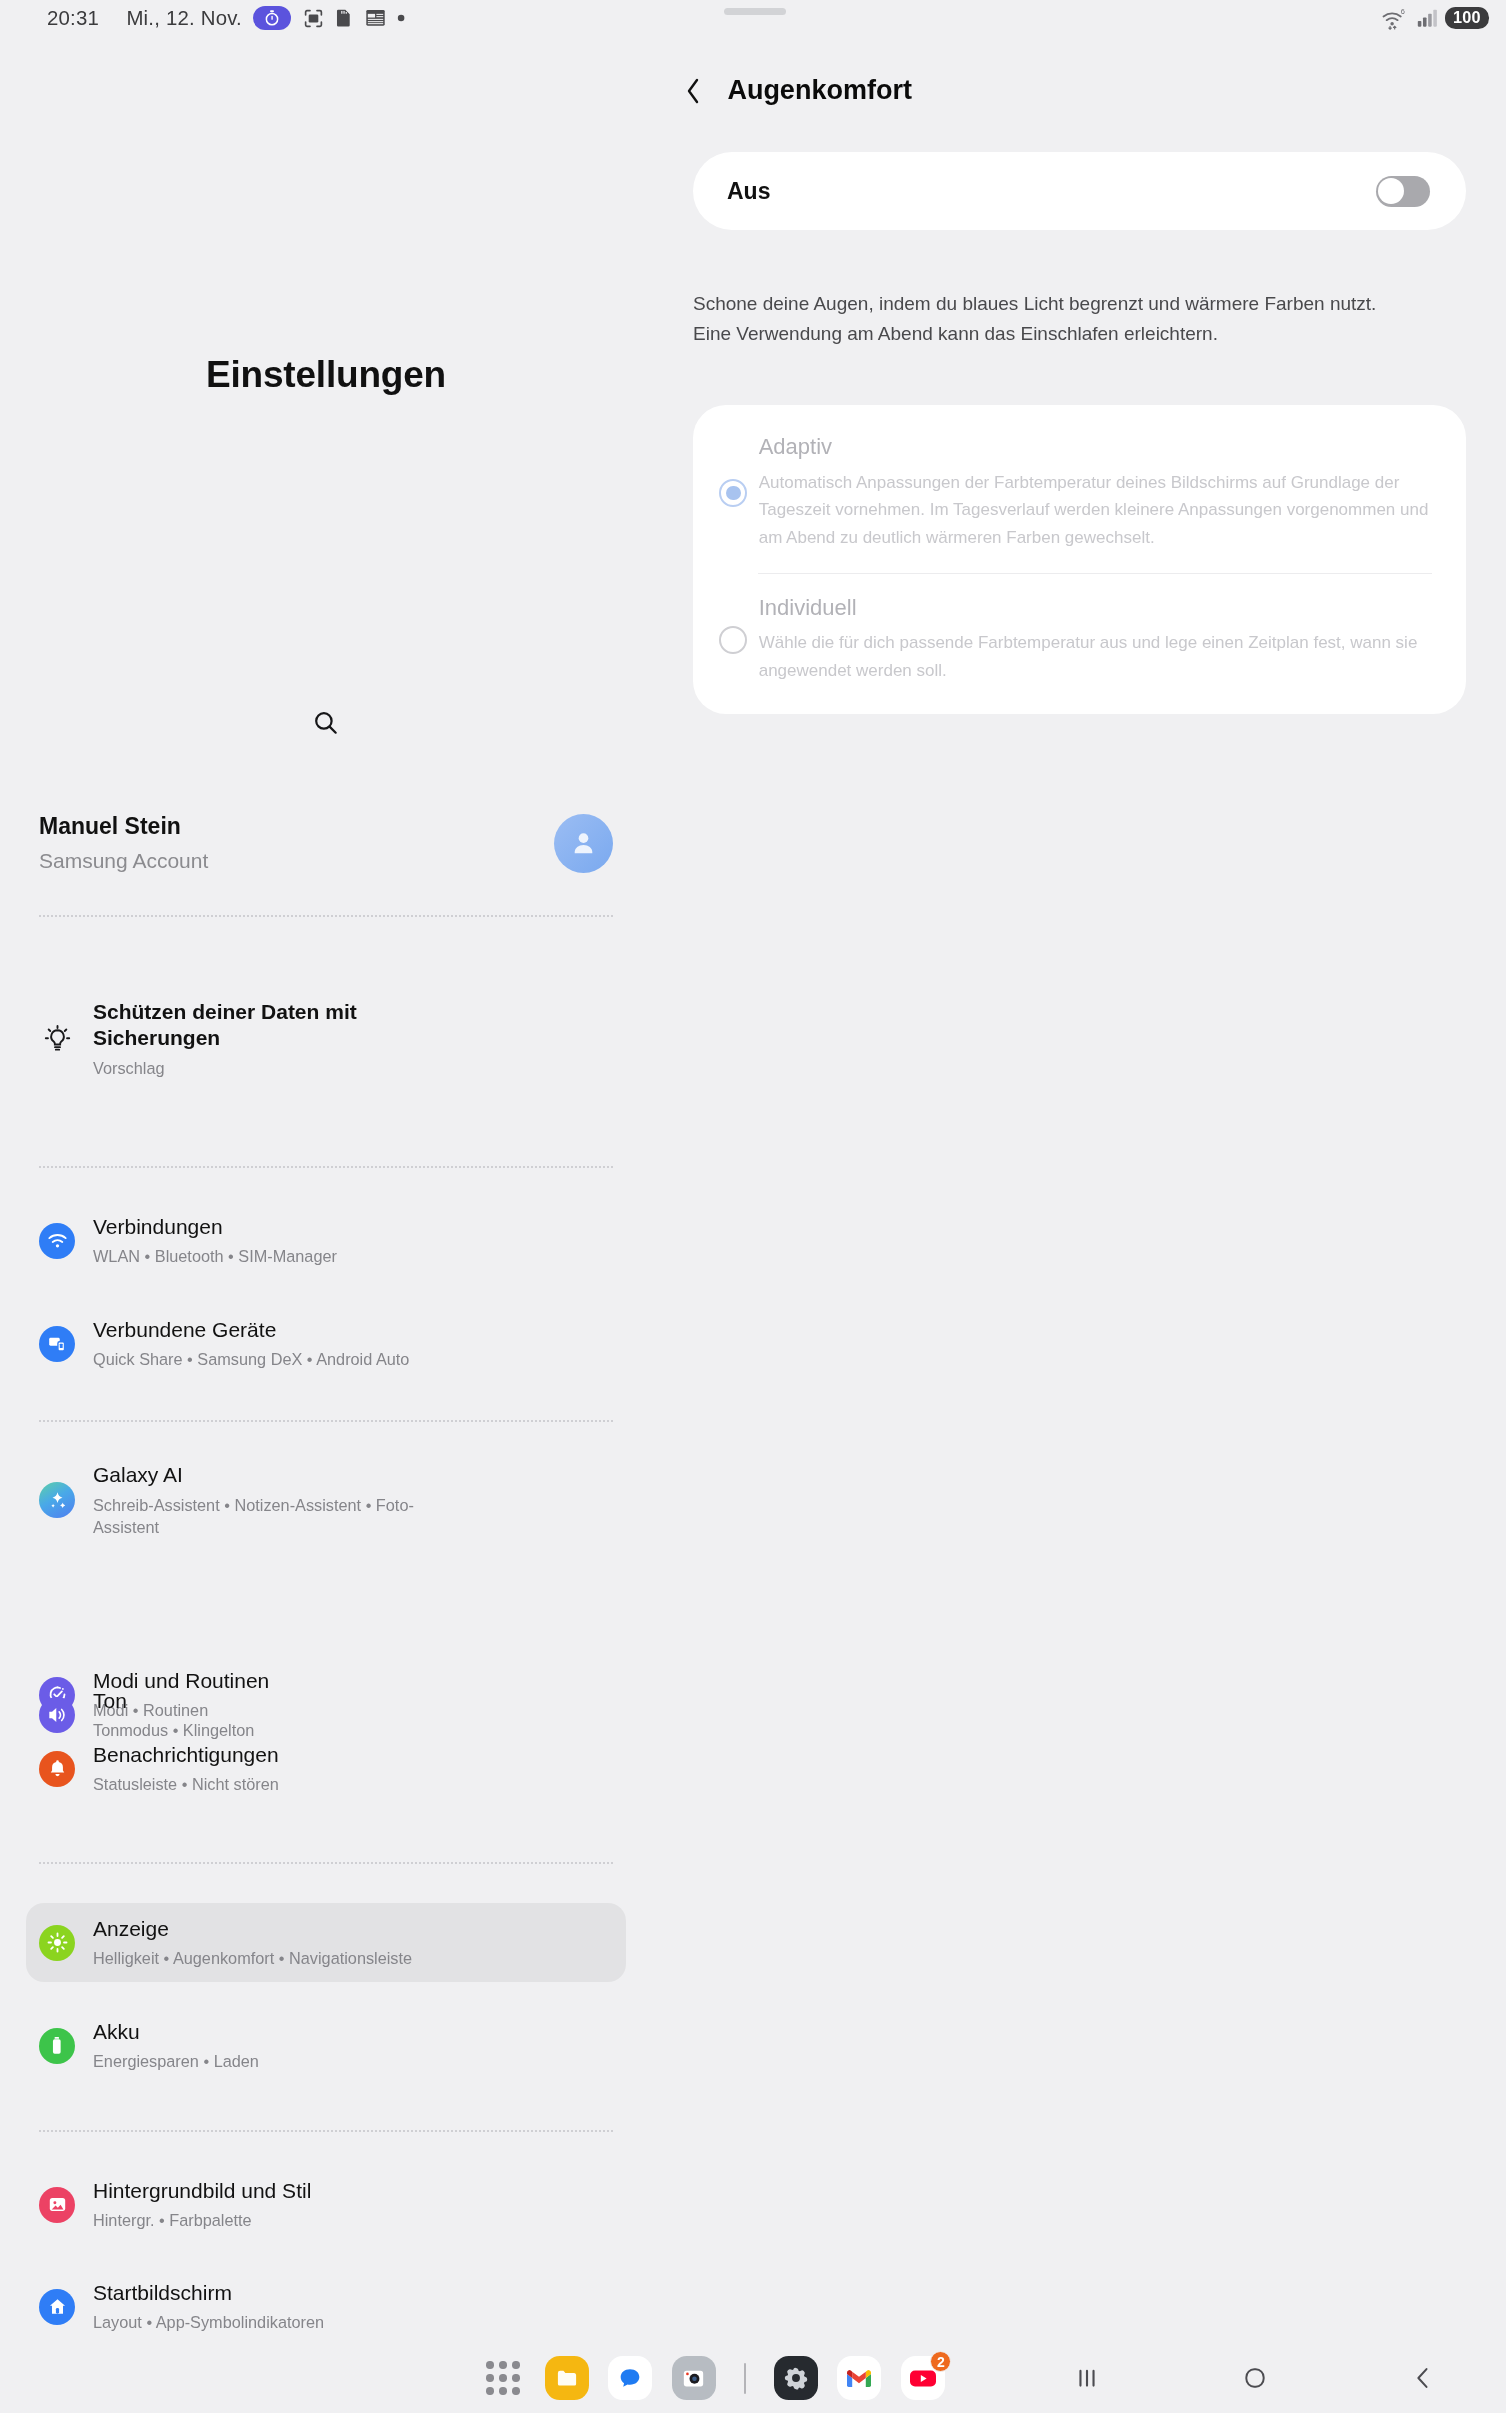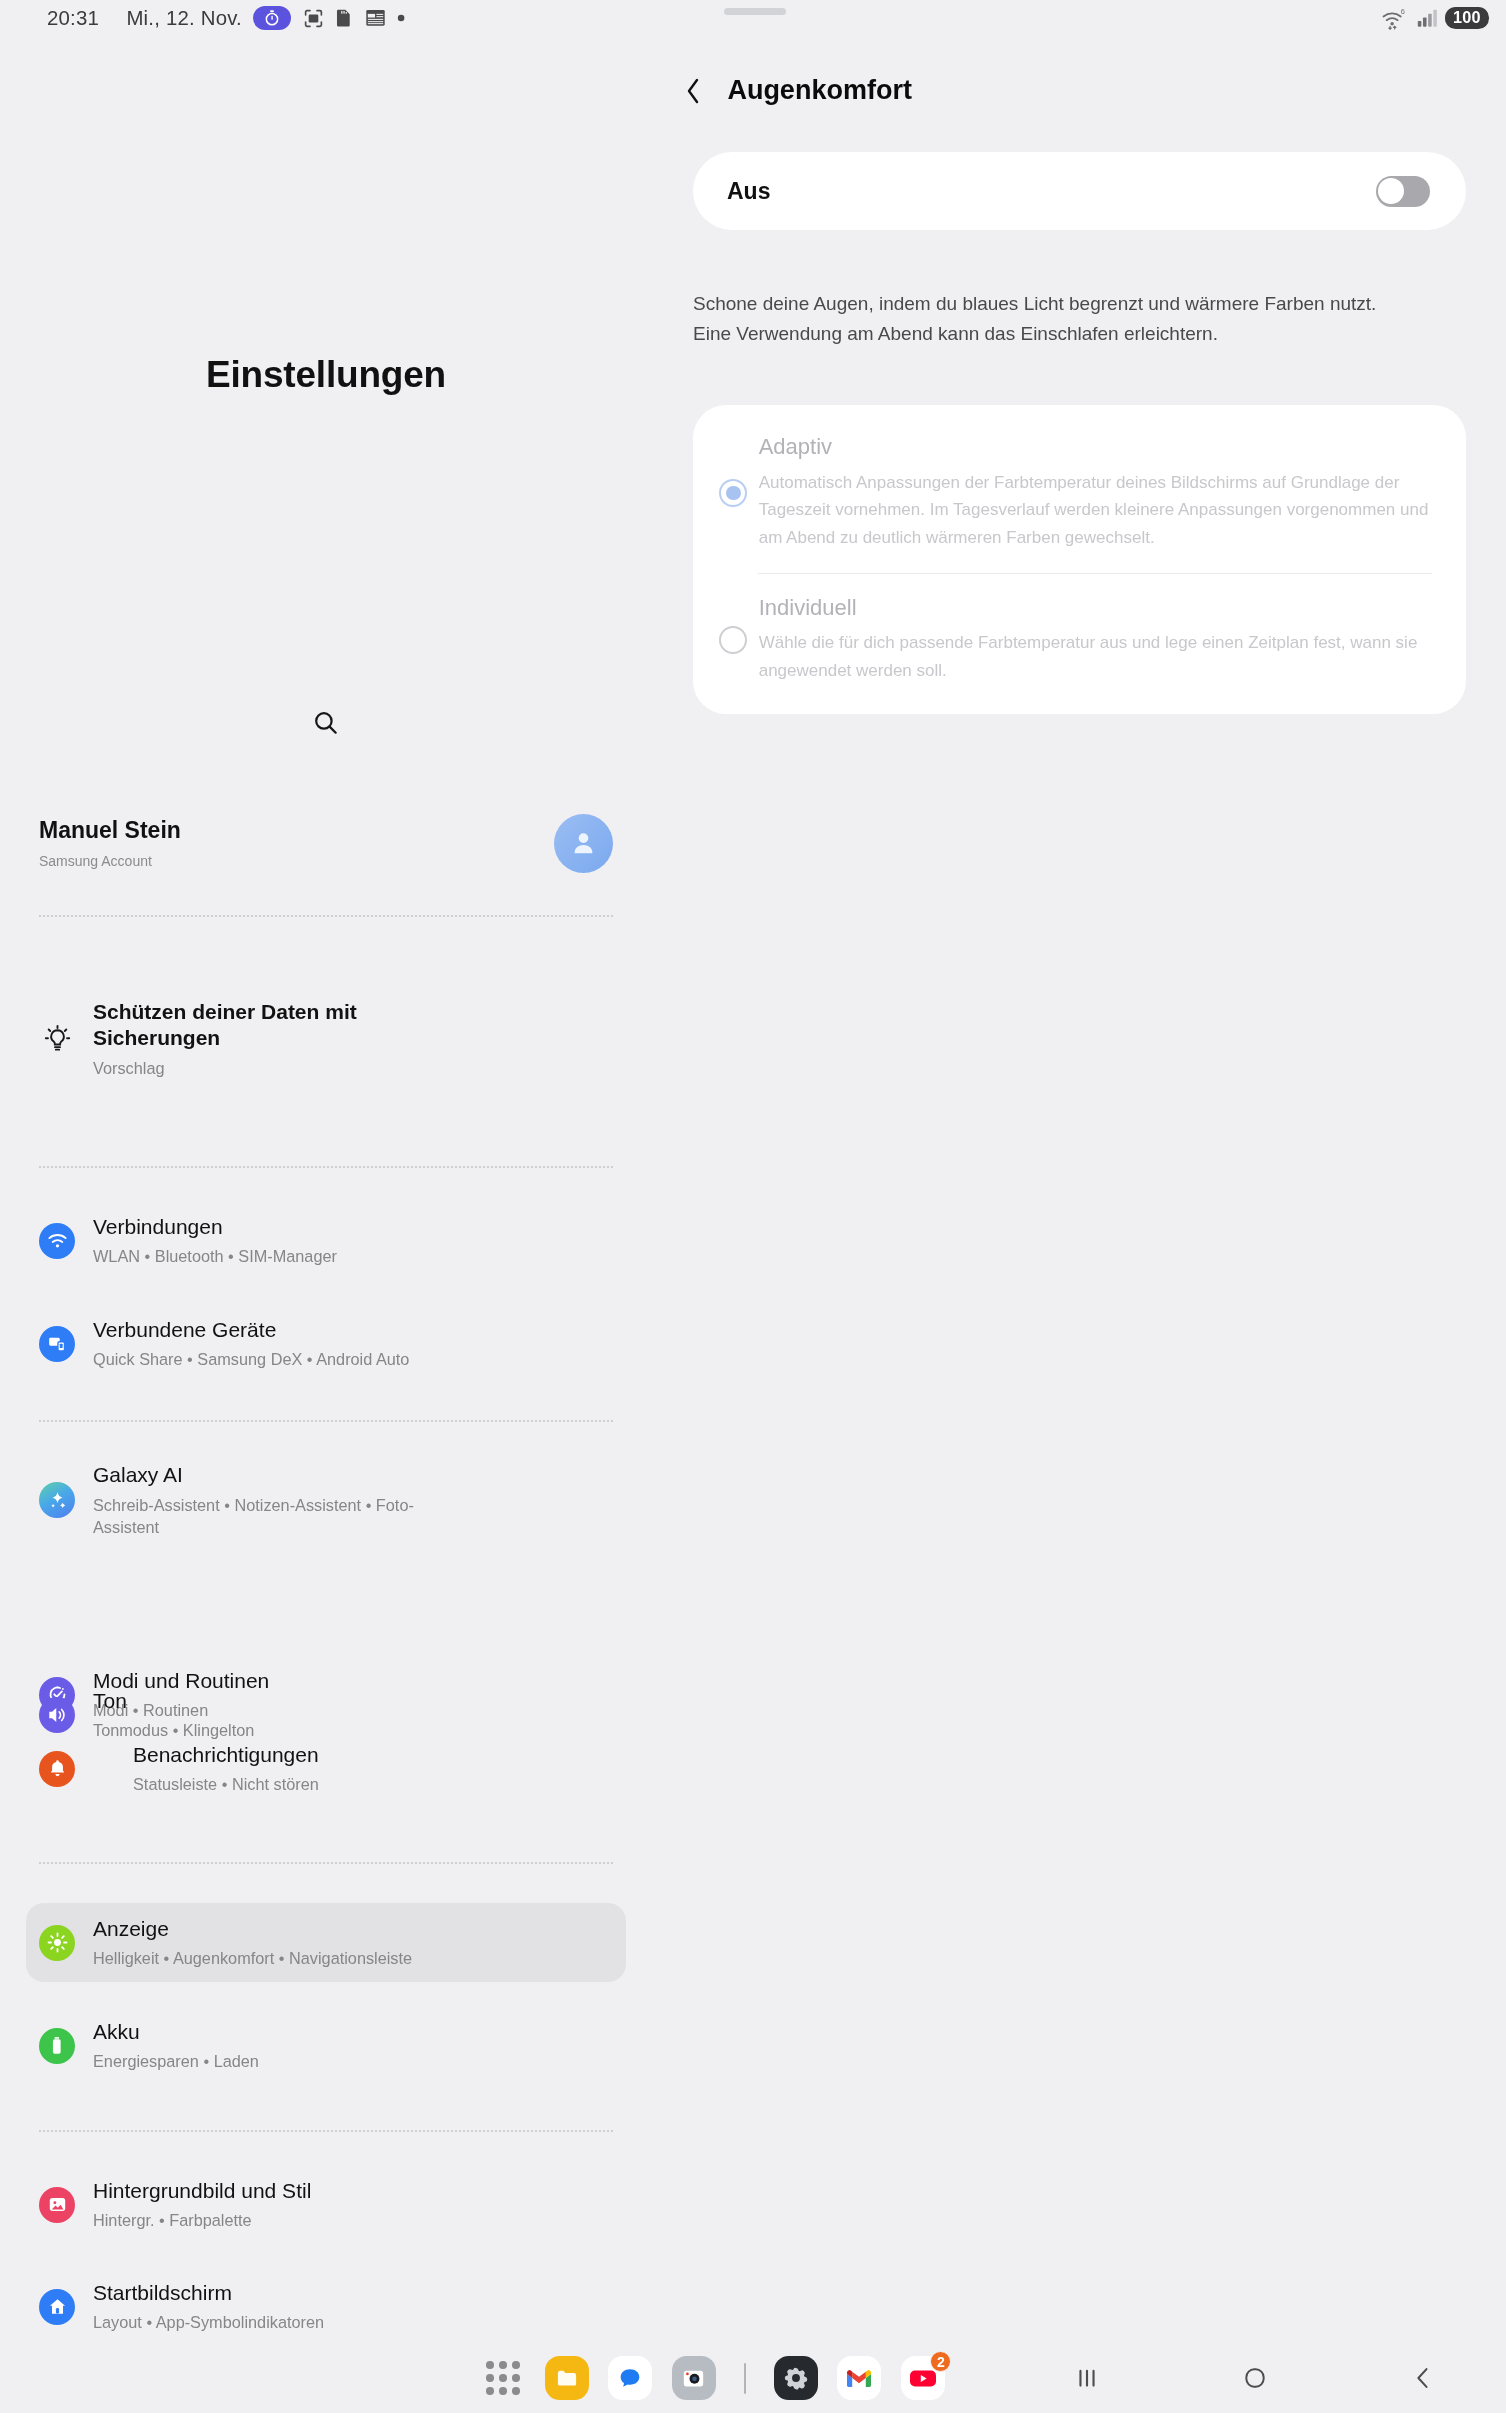--- a/index.html
+++ b/index.html
@@ -52,21 +52,21 @@
   }
   #search-row {
     position: absolute; left: 0; top: 673px; width: 652px;
     display: flex; justify-content: center;
   }
   #account-row {
     position: absolute; left: 39px; top: 762px; width: 574px; height: 90px;
     display: flex; align-items: center; justify-content: space-between;
   }
   #account-name { font-size: 23px; font-weight: bold; color: #111; }
-  #account-sub { font-size: 14px; color: #8b8b8f; margin-top: 8.2px; }
+  #account-sub { font-size: 21px; color: #8b8b8f; margin-top: 8.2px; }
   .avatar {
     width: 59px; height: 59px; border-radius: 50%;
     background: linear-gradient(135deg,#9bbdf3 0%, #7aa9ef 100%);
     display: flex; align-items: center; justify-content: center;
   }
   .divider {
     position: absolute; left: 39px; width: 574px; height: 0;
     border-top: 2.4px dotted #cfcfd3;
   }
   .row {
@@ -363,21 +363,21 @@
             <path d="M14.4 8.6a4.8 4.8 0 0 1 0 6.8M17.1 6a8.5 8.5 0 0 1 0 12" fill="none" stroke="#fff" stroke-width="1.8" stroke-linecap="round"></path>
           </svg>
       </span>
     </div>
     <div class="txt">
       <div class="title">Ton</div>
       <div class="sub">Tonmodus  •  Klingelton</div>
     </div>
   </div>
 
-  <div class="row" style="top:1700px; height:65px; top:1700px;gap:40px;">
+  <div class="row" style="top:1700px; height:65px; top:1700px;">
     <div class="ico-wrap">
       <span class="cbadge" style="background:#e8541e;">
         <svg width="21" height="21" viewBox="0 0 24 24" fill="#fff">
             <path d="M12 2.6a1.5 1.5 0 0 1 1.5 1.5v.5a6.2 6.2 0 0 1 4.7 6v3.6l1.5 2.4H4.3l1.5-2.4v-3.6a6.2 6.2 0 0 1 4.7-6v-.5A1.5 1.5 0 0 1 12 2.6Z"></path>
             <path d="M9.6 18.4a2.4 2.4 0 0 0 4.8 0Z"></path>
           </svg>
       </span>
     </div>
     <div class="txt">
       <div class="title">Benachrichtigungen</div>

